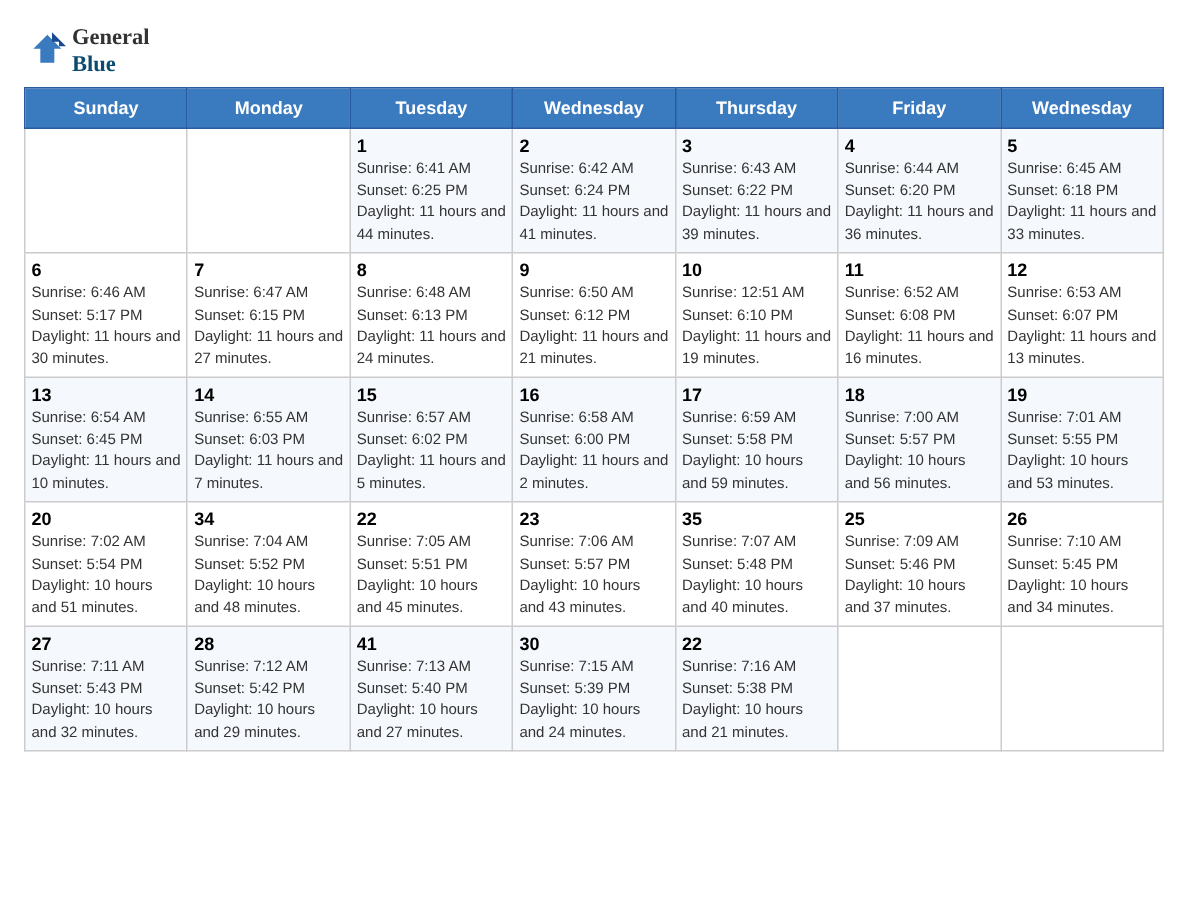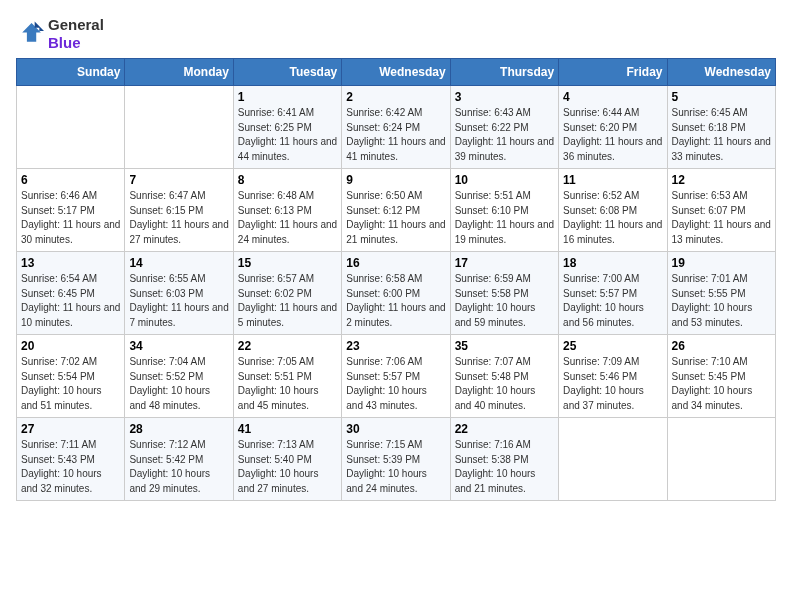--- a/index.html
+++ b/index.html
@@ -13,28 +13,29 @@
     .header-row {
       display: flex;
       justify-content: space-between;
       align-items: flex-start;
       margin-bottom: 6px;
     }
     .logo {
       display: flex;
       align-items: center;
       gap: 4px;
+      font-family: Liberation Serif, serif;
     }
     .logo-text {
       font-size: 15px;
       font-weight: bold;
       color: #333;
       line-height: 1.2;
     }
-    .logo-blue { color: #6d28d9; }
+    .logo-blue { color: #0c4a6e; }
     .logo-icon {
       width: 28px;
       height: 28px;
     }
     .title-block {
       text-align: right;
     }
     .month-title {
       font-size: 32px;
       font-weight: bold;
@@ -48,21 +49,21 @@
       width: 100%;
       border-collapse: collapse;
       font-size: 11px;
     }
     thead tr th {
       background-color: #3a7abf;
       color: #fff;
       font-size: 12px;
       font-weight: bold;
       padding: 6px 4px;
-      text-align: right;
+      text-align: center;
       border: 1px solid #2a5a9f;
       margin-top: 28px;
     }
     tbody tr td {
       border: 1px solid #ccc;
       vertical-align: top;
       padding: 4px;
       width: 108px;
       min-height: 80px;
       background: #fff;
@@ -175,21 +176,21 @@
 Daylight: 11 hours and 24 minutes.</div>
         </td>
         <td>
           <span class="day-num">9</span>
           <div class="day-detail">Sunrise: 6:50 AM
 Sunset: 6:12 PM
 Daylight: 11 hours and 21 minutes.</div>
         </td>
         <td>
           <span class="day-num">10</span>
-          <div class="day-detail">Sunrise: 5:51 AM
+          <div class="day-detail">Sunrise: 12:51 AM
 Sunset: 6:10 PM
 Daylight: 11 hours and 19 minutes.</div>
         </td>
         <td>
           <span class="day-num">11</span>
           <div class="day-detail">Sunrise: 6:52 AM
 Sunset: 6:08 PM
 Daylight: 11 hours and 16 minutes.</div>
         </td>
         <td>

